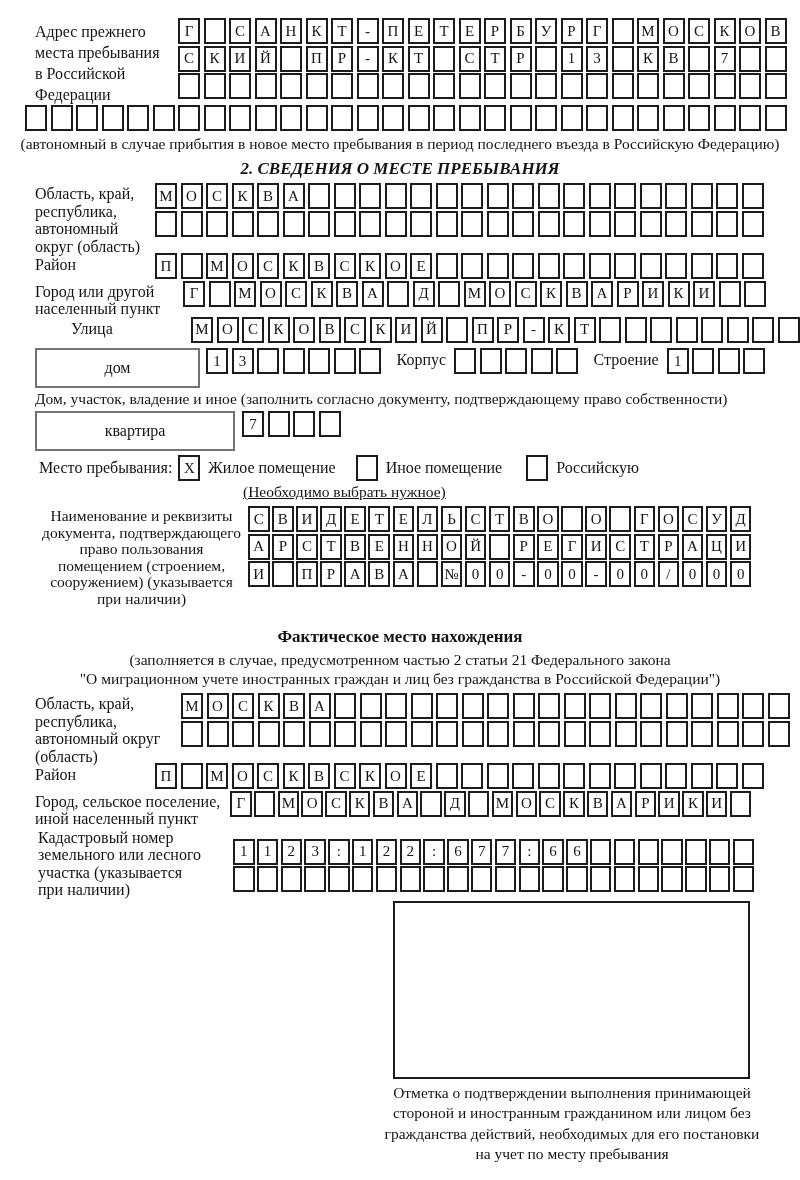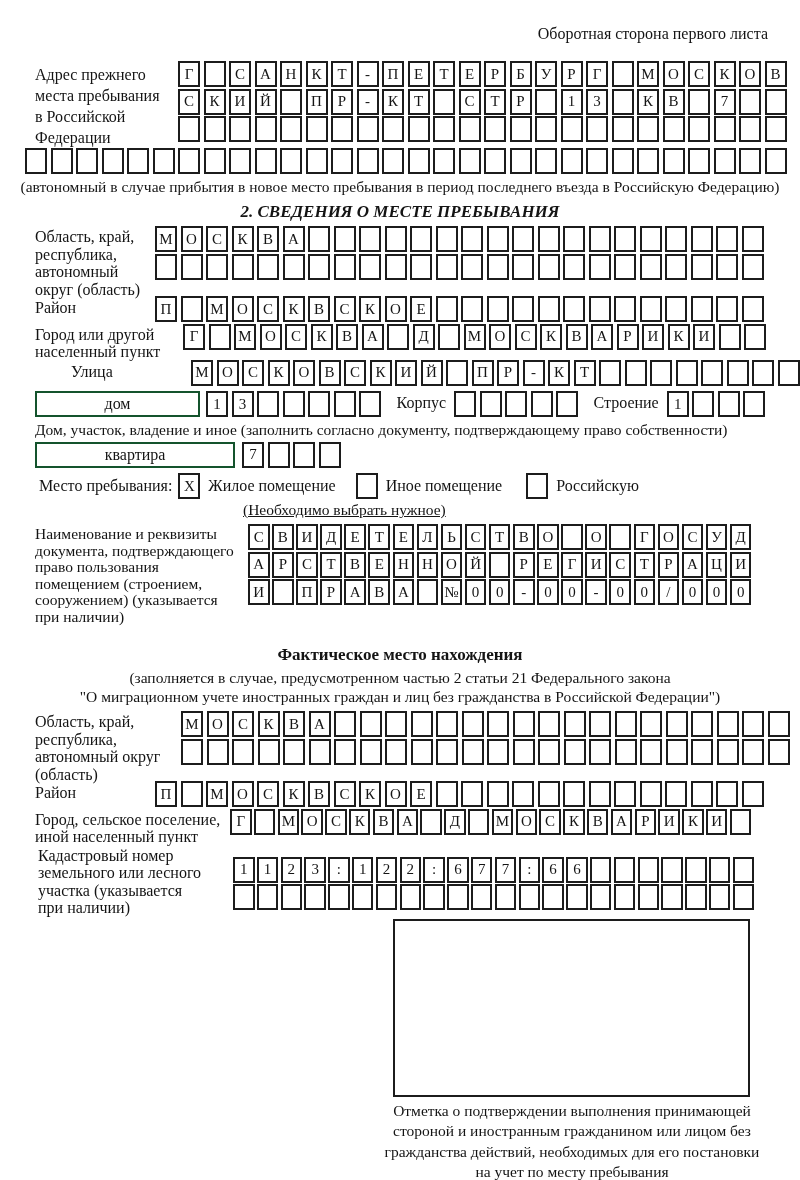--- a/index.html
+++ b/index.html
@@ -17,21 +17,21 @@
     border:2px solid #1c1c1c;margin-right:3.5px;
     display:flex;align-items:center;justify-content:center;
     font-size:15px;line-height:1;
   }
   .g26 .cell{width:21.5px;margin-right:2.6px;}
   .g23 .cell{width:21.5px;margin-right:2.3px;}
   .caption{font-size:15.5px;line-height:18px;}
   .caption.center{text-align:center;}
   .sec-title{text-align:center;font-weight:bold;font-size:17px;line-height:20px;}
   .wbox{
-    box-sizing:border-box;border:2px solid #14532d;height:26px;flex:0 0 auto;
+    box-sizing:border-box;border:2px solid #737373;height:40px;flex:0 0 auto;
     display:flex;align-items:center;justify-content:center;font-size:16px;
   }
   .checkbox{
     box-sizing:border-box;width:22px;height:26px;border:2px solid #1c1c1c;flex:0 0 auto;
     display:flex;align-items:center;justify-content:center;font-size:15px;
   }
   
   .s1{margin:18px 0 0 35px;}
   .s1 .lbl{width:143px;line-height:21px;padding-top:3px;}
   .s1-fullrow{margin-left:25px;}
@@ -52,42 +52,41 @@
   .apt-row{margin:3px 0 0 35px;}
   .apt-box{width:200px;margin-right:7px;}
   .apt-cap{margin:2px 0 0 35px;}
   .stay-row{margin:4px 0 0 39px;display:flex;align-items:center;font-size:16px;}
   .stay-row .stay-lbl{flex:0 0 auto;}
   .stay-row .checkbox{margin-left:6px;}
   .stay-row .opt-lbl{margin-left:8px;flex:0 0 auto;}
   .stay-row .gap1{width:14px;flex:0 0 auto;}
   .stay-row .gap2{width:18px;flex:0 0 auto;}
   .stay-cap{margin:2px 0 0 243px;text-decoration:underline;}
-  .doc-block{margin:5px 17px 0 35px;}
+  .doc-block{margin:5px 17px 0 35px;text-align:center;}
   .doc-block .lbl{width:213px;line-height:16.5px;font-size:15.5px;}
   .fact-title{margin-top:20px;}
   .fact-cap{margin-top:3px;text-align:center;white-space:pre-line;font-size:15.5px;line-height:19px;}
   .fact-region{margin:5px 0 0 35px;height:70px;}
   .fact-region .lbl{width:146px;line-height:17.5px;}
   .fact-district{margin-left:35px;}
   .fact-district .lbl{width:120px;}
   .fact-city{margin-left:35px;}
   .fact-city .lbl{width:195px;line-height:17px;}
   .cadastral-block{margin-left:38px;}
   .cadastral-block .lbl{width:195px;line-height:17.5px;}
   .cadastral-cells{margin-top:12px;}
   .stamp-box{margin:2px 0 0 393px;width:357px;height:178px;border:2px solid #1c1c1c;box-sizing:border-box;}
   .stamp-cap{margin:4px 0 0 376px;width:392px;text-align:center;white-space:pre-line;font-size:15.5px;line-height:20.5px;}
 </style>
 </head>
 <body>
 
 <div class="page">
 
-  <div class="header-note">Оборотная сторона первого листа</div>
 
   <div class="frow s1">
     <div class="lbl">Адрес прежнего
 места пребывания
 в Российской
 Федерации</div>
     <div>
       <div class="cells">
           <div class="cell">Г</div>
           <div class="cell"></div>

